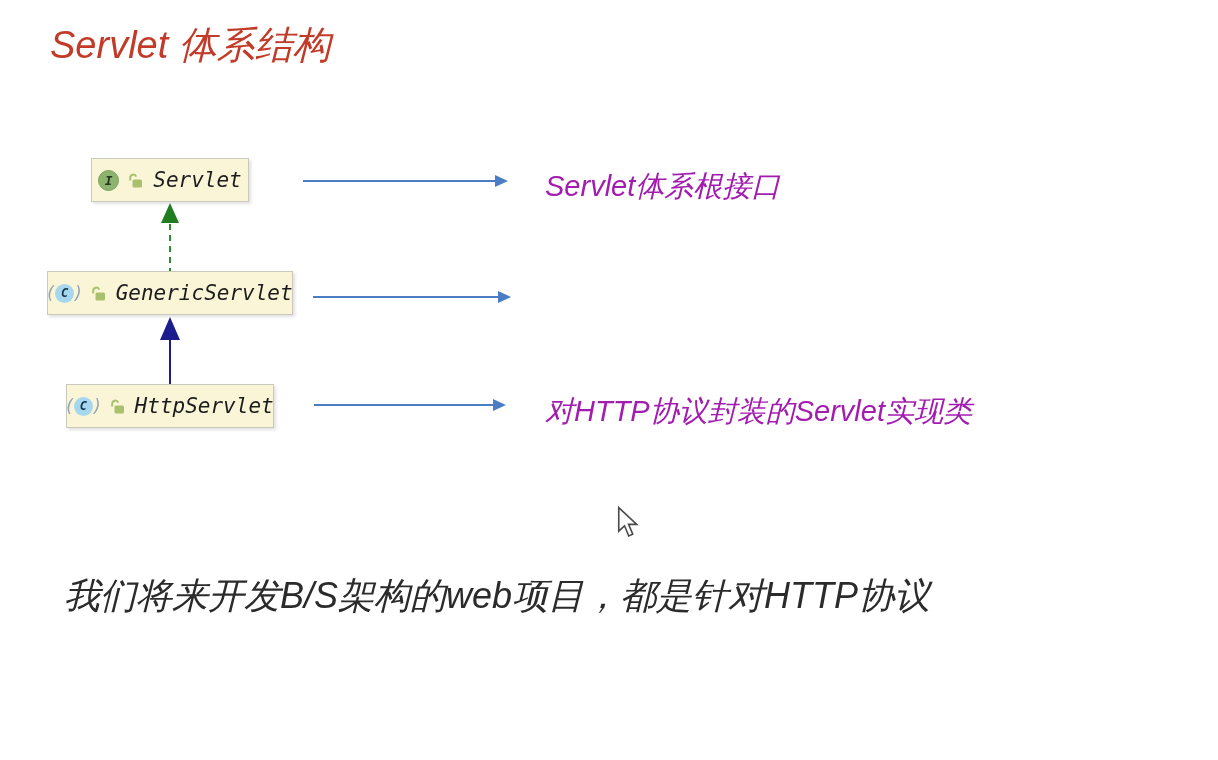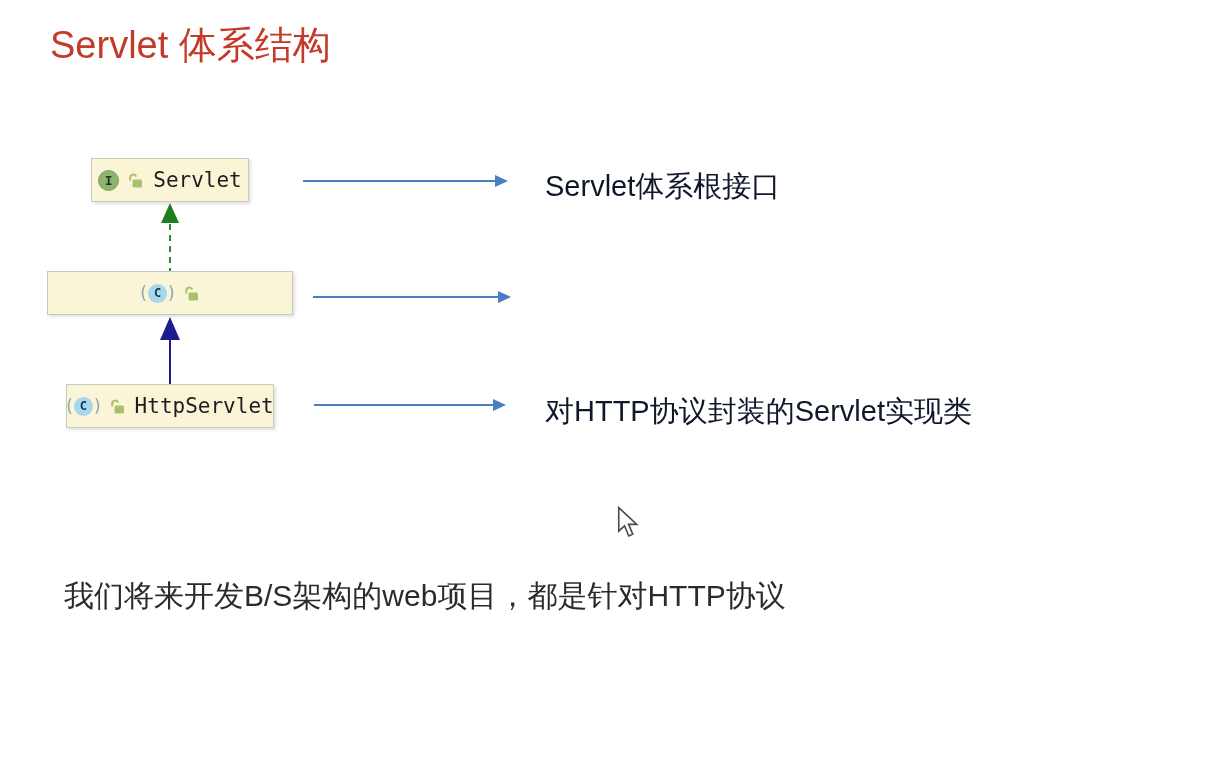--- a/index.html
+++ b/index.html
@@ -1,18 +1,18 @@
 <!DOCTYPE html>
 <html><head>
 <meta charset="utf-8">
 <style>
   html,body { margin:0; padding:0; background:#ffffff; }
   .canvas {
     position:relative; width:1080px; height:760px; background:#ffffff;
-    font-family:"Liberation Sans", sans-serif; overflow:hidden;
+    font-family:"Liberation Sans", sans-serif; overflow:hidden;font-style:italic;
   }
 
   
   .slide-title {
     position:absolute; left:50px; top:20px;
     font-size:38px; color:#c23b29; letter-spacing:0;
   }
 
   
   .node {
@@ -74,27 +74,27 @@
   .harrow::after {
     content:""; position:absolute; right:-13px; top:-5px;
     border-left:13px solid #4a7dc4;
     border-top:6px solid transparent; border-bottom:6px solid transparent;
   }
   #arrow-1 { left:303px; top:180px; width:192px; }
   #arrow-2 { left:313px; top:296px; width:185px; }
   #arrow-3 { left:314px; top:404px; width:179px; }
 
   
-  .desc { position:absolute; left:545px; font-size:29px; color:#0f172a; line-height:1.15; white-space:nowrap; }
+  .desc { position:absolute; left:545px; font-size:29px; color:#a21caf; line-height:1.15; white-space:nowrap; }
   #desc-1 { top:170px; }
   #desc-2 { top:287px; }
   #desc-3 { top:395px;text-align:right; }
 
   
-  .note { position:absolute; left:64px; top:570px; font-size:30px; line-height:51px; color:#2b2b2b; }
+  .note { position:absolute; left:64px; top:570px; font-size:36px; line-height:51px; color:#2b2b2b; }
   .note .hl { color:#cb1d1d; }
 
   
   .cursor { position:absolute; left:617px; top:506px; }
 </style>
 </head>
 <body>
 
 <div class="canvas">
 
@@ -112,20 +112,21 @@
   <div class="node" id="node-generic">
     <span class="class-icon">
       <span>(</span>
       <span class="circ">C</span>
       <span>)</span>
     </span>
     <svg class="lock-icon" width="16" height="15" viewBox="0 0 16 15">
       <rect x="4.5" y="6.5" width="9.5" height="8" rx="1.5" fill="#a9c16c"></rect>
       <path d="M2.2 7.5 L2.2 4.8 A3.1 3.1 0 0 1 8.2 3.6" fill="none" stroke="#a9c16c" stroke-width="2"></path>
     </svg>
+    <span class="node-label">GenericServlet</span>
   </div>
 
   <div class="node" id="node-http">
     <span class="class-icon">
       <span>(</span>
       <span class="circ">C</span>
       <span>)</span>
     </span>
     <svg class="lock-icon" width="16" height="15" viewBox="0 0 16 15">
       <rect x="4.5" y="6.5" width="9.5" height="8" rx="1.5" fill="#a9c16c"></rect>

